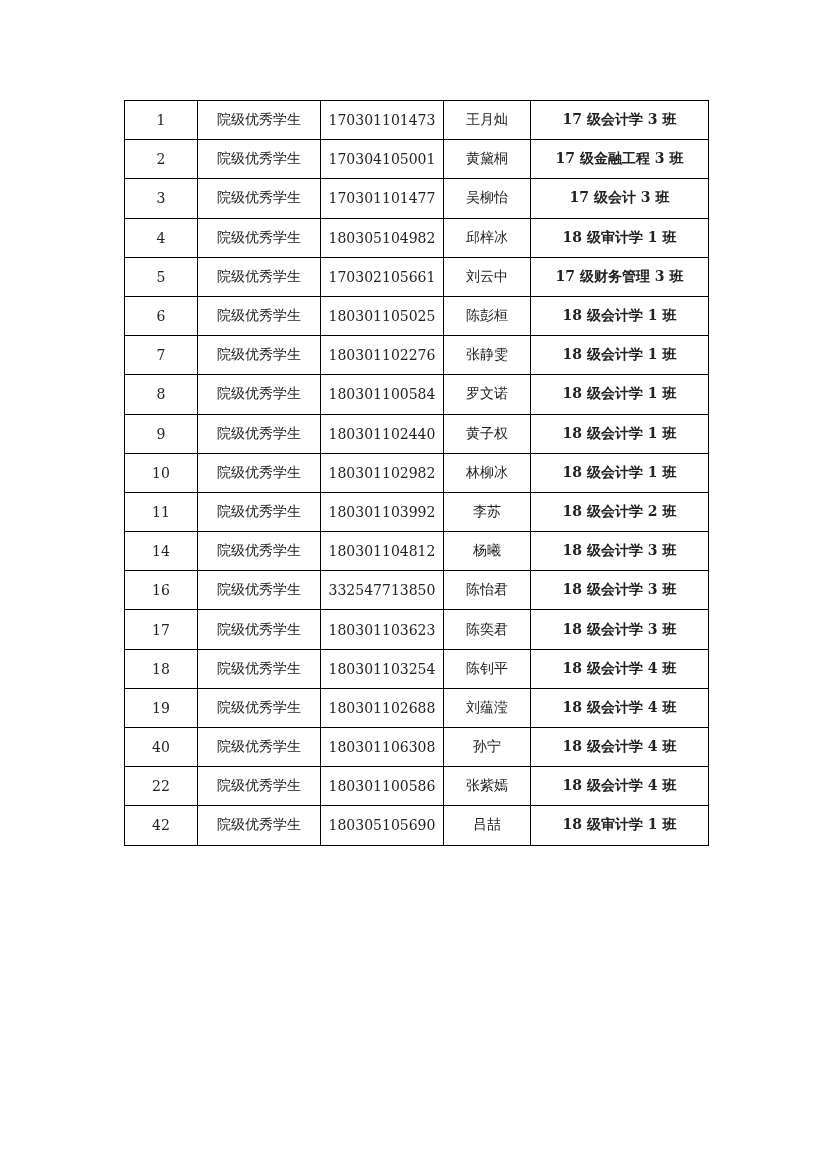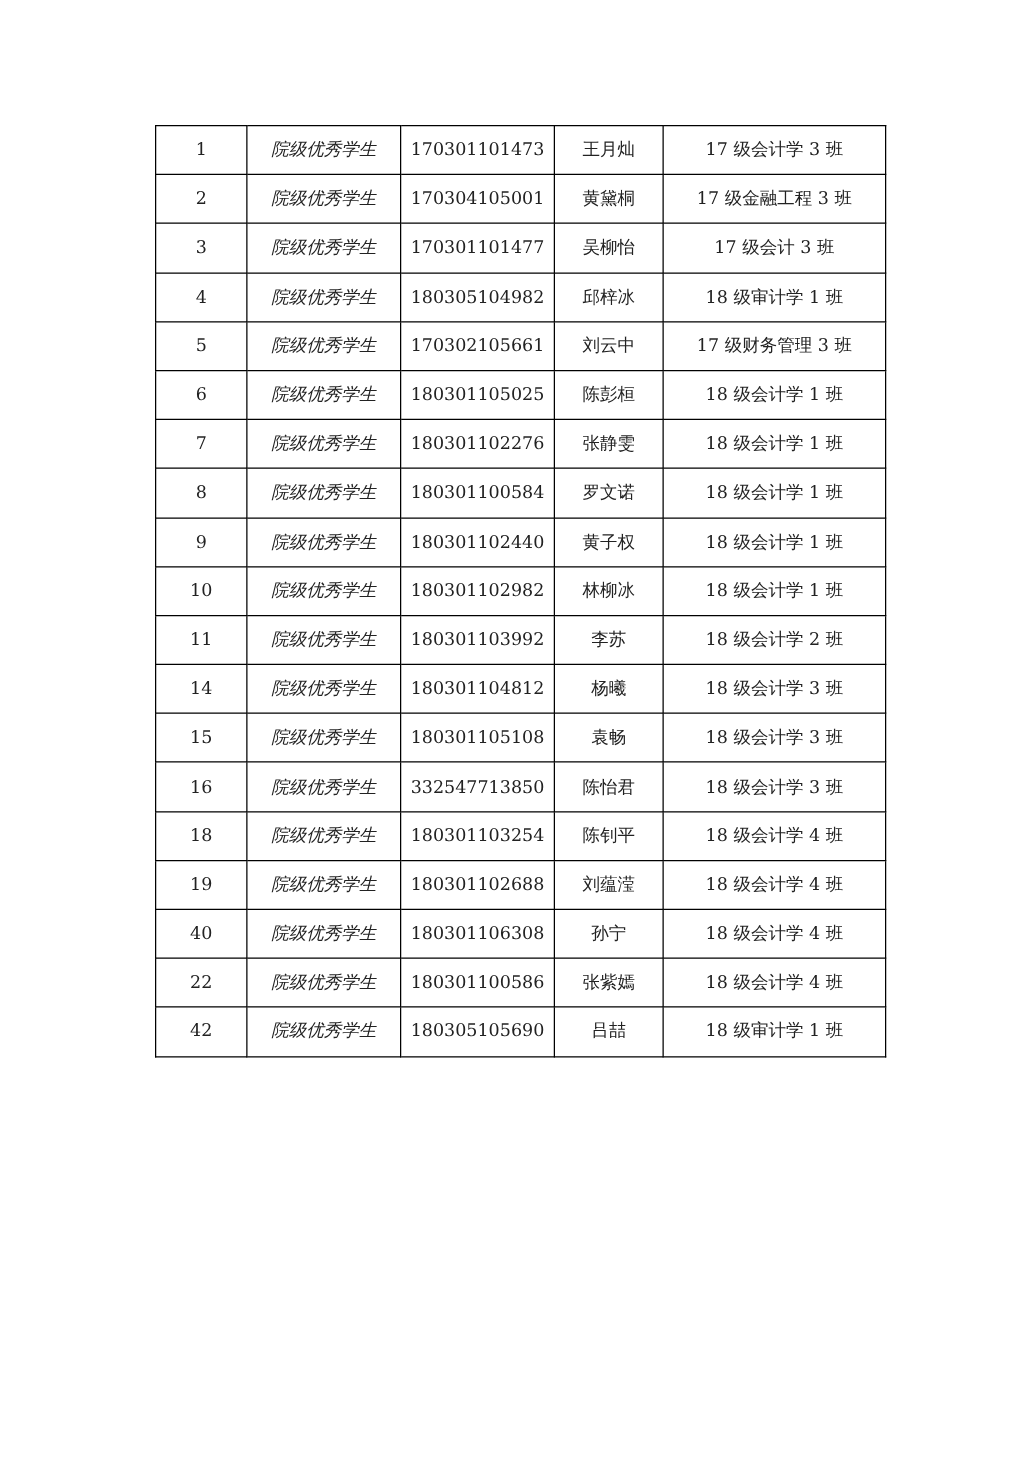--- a/index.html
+++ b/index.html
@@ -33,24 +33,24 @@
       border: 1px solid #000000;
       height: 38.2px;
       padding: 0;
       text-align: center;
       vertical-align: middle;
       font-size: 14px;
       white-space: nowrap;
       overflow: hidden;
     }
     td.c-no { width: 72px; }
-    td.c-award { width: 122px; font-style: italic; }
+    td.c-award { width: 122px; }
     td.c-id { width: 122px; font-size: 13.5px; }
     td.c-name { width: 86px; }
-    td.c-class { width: 177px; }
+    td.c-class { width: 177px; font-weight: bold; }
   </style>
 </head>
 <body>
 
 <div class="page">
   <table class="roster">
     <tbody id="roster-body">
         <tr>
           <td class="c-no">1</td>
           <td class="c-award">院级优秀学生</td>
@@ -129,31 +129,31 @@
           <td class="c-class">18 级会计学 2 班</td>
         </tr>
         <tr>
           <td class="c-no">14</td>
           <td class="c-award">院级优秀学生</td>
           <td class="c-id">180301104812</td>
           <td class="c-name">杨曦</td>
           <td class="c-class">18 级会计学 3 班</td>
         </tr>
         <tr>
-          <td class="c-no">15</td>
-          <td class="c-award">院级优秀学生</td>
-          <td class="c-id">180301105108</td>
-          <td class="c-name">袁畅</td>
-          <td class="c-class">18 级会计学 3 班</td>
-        </tr>
-        <tr>
           <td class="c-no">16</td>
           <td class="c-award">院级优秀学生</td>
           <td class="c-id">332547713850</td>
           <td class="c-name">陈怡君</td>
+          <td class="c-class">18 级会计学 3 班</td>
+        </tr>
+        <tr>
+          <td class="c-no">17</td>
+          <td class="c-award">院级优秀学生</td>
+          <td class="c-id">180301103623</td>
+          <td class="c-name">陈奕君</td>
           <td class="c-class">18 级会计学 3 班</td>
         </tr>
         <tr>
           <td class="c-no">18</td>
           <td class="c-award">院级优秀学生</td>
           <td class="c-id">180301103254</td>
           <td class="c-name">陈钊平</td>
           <td class="c-class">18 级会计学 4 班</td>
         </tr>
         <tr>

